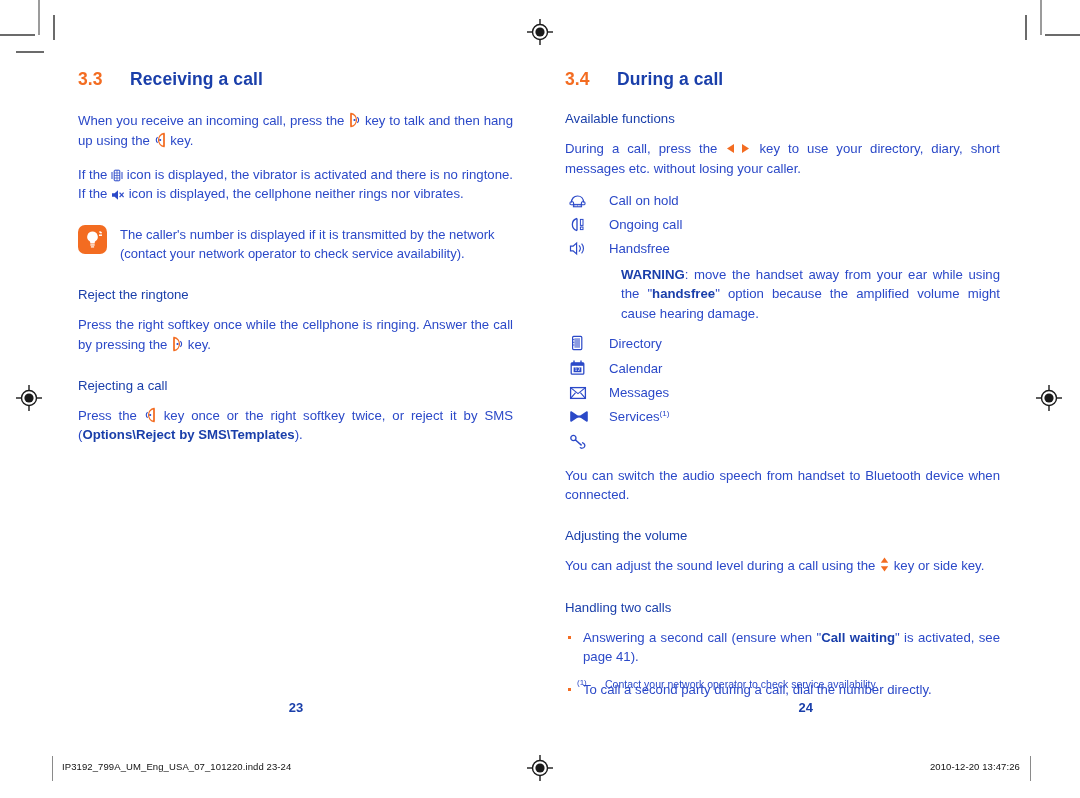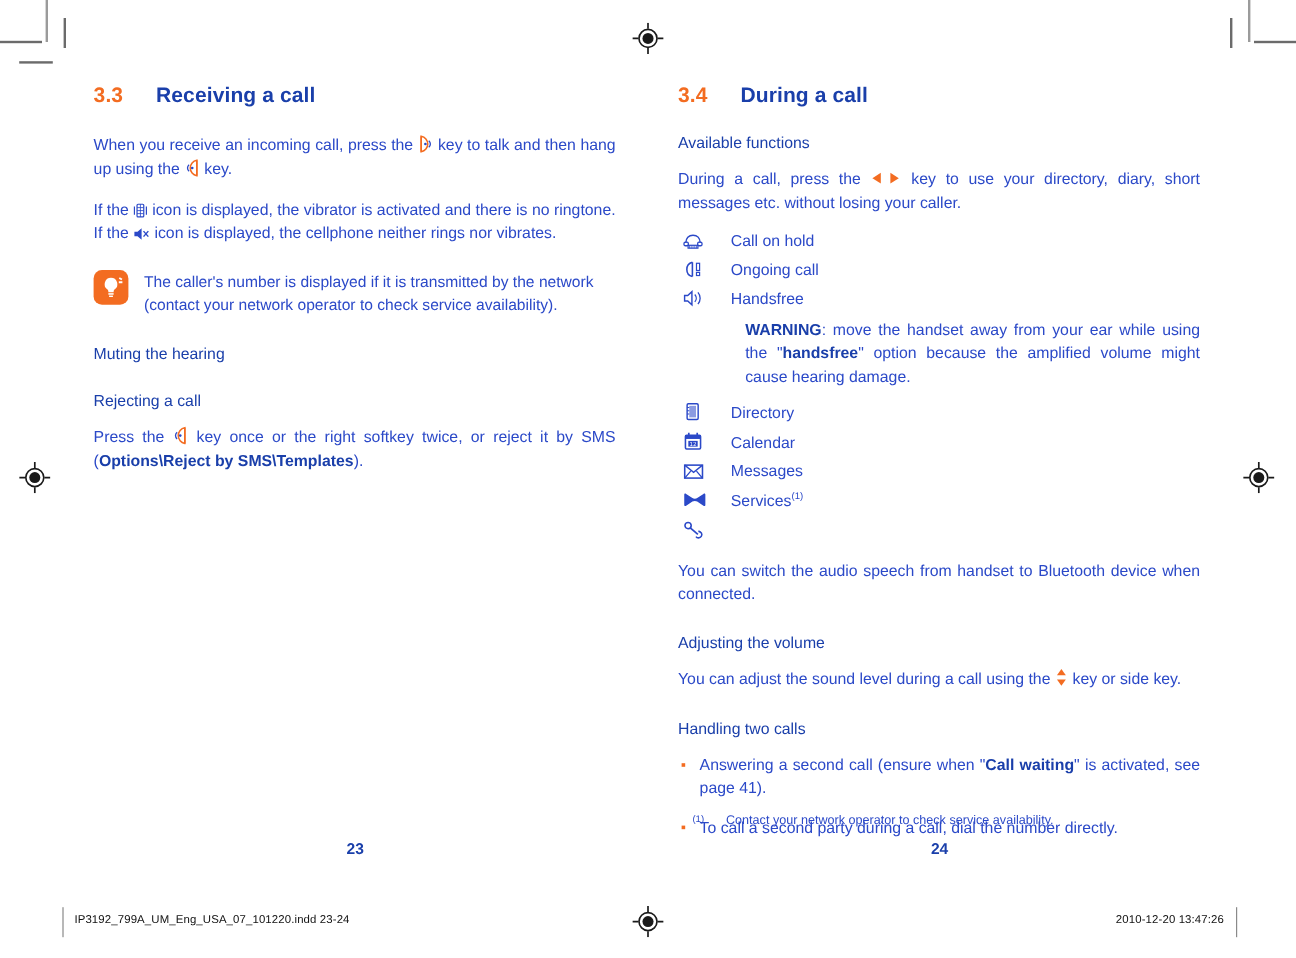--- a/index.html
+++ b/index.html
@@ -137,21 +137,21 @@
   }
   .footnote .mk { display: inline-block; width: 28px; vertical-align: top; font-size: 8px; }
   .folio {
     position: absolute;
     font-size: 13px;
     font-weight: bold;
     color: #1a3faa;
     width: 60px; text-align: center;
   }
   .folio-left  { left: 266px; top: 700px; }
-  .folio-right { left: 753px; top: 700px; }
+  .folio-right { left: 753px; top: 700px; text-align: right; }
 
   
   .printfoot {
     position: absolute;
     left: 0; right: 0;
     top: 758px;
     height: 24px;
     font-family: "Liberation Sans", sans-serif;
     font-size: 9.5px;
     color: #111;
@@ -283,22 +283,34 @@
           <path d="M14.5 6.5 a5.3 5.3 0 0 0 -3.1 9.6 c.6.5.9 1.1 .9 1.8 v.6 h4.4 v-.6 c0-.7.3-1.3.9-1.8 a5.3 5.3 0 0 0 -3.1 -9.6 z" fill="#ffffff"></path>
           <rect x="12.3" y="19.3" width="4.4" height="1.3" fill="#ffffff"></rect>
           <rect x="12.9" y="21.3" width="3.2" height="1.2" fill="#ffffff"></rect>
           <line x1="21" y1="10.2" x2="24" y2="10.2" stroke="#ffffff" stroke-width="1.5"></line>
           <line x1="21.4" y1="6.6" x2="23.6" y2="8" stroke="#ffffff" stroke-width="1.5"></line>
         </svg>
       </div>
       <div class="tip-text">The caller's number is displayed if it is transmitted by the network (contact your network operator to check service availability).</div>
     </div>
 
-    <h3 class="sub">Muting the hearing</h3>
-
+    <h3 class="sub">Reject the ringtone</h3>
+
+    <p class="body">
+      <span>Press the right softkey once while the cellphone is ringing. Answer the call by pressing the</span>
+      <span class="key">
+        <svg width="13" height="16" viewBox="0 0 13 16">
+          <path d="M3 1.5 A6.6 6.6 0 0 1 3 14.5 Z" fill="none" stroke="#f36c21" stroke-width="1.3"></path>
+          <line x1="3" y1="1.5" x2="3" y2="14.5" stroke="#f36c21" stroke-width="1.3"></line>
+          <circle cx="6.5" cy="8" r="1.1" fill="#2b49c8"></circle>
+          <path d="M9.3 5.2 A3.6 3.6 0 0 1 9.3 10.8" fill="none" stroke="#2b49c8" stroke-width="1.1"></path>
+        </svg>
+      </span>
+      <span>key.</span>
+    </p>
 
     <h3 class="sub">Rejecting a call</h3>
 
     <p class="body last">
       <span>Press the</span>
       <span class="key">
         <svg width="13" height="16" viewBox="0 0 13 16">
           <path d="M10 1.5 A6.6 6.6 0 0 0 10 14.5 Z" fill="none" stroke="#f36c21" stroke-width="1.3"></path>
           <line x1="10" y1="1.5" x2="10" y2="14.5" stroke="#f36c21" stroke-width="1.3"></line>
           <circle cx="6.2" cy="8" r="1.1" fill="#2b49c8"></circle>

